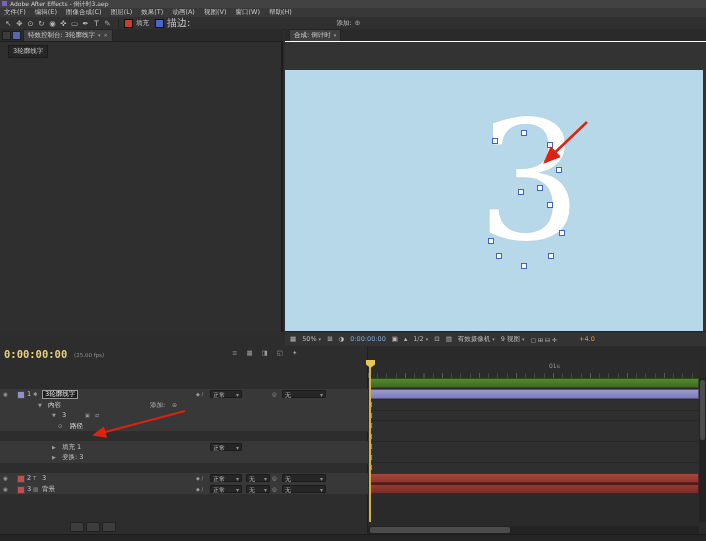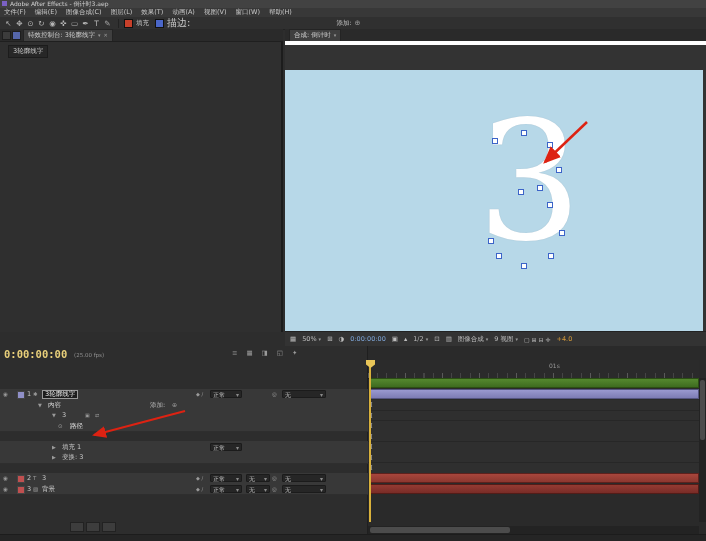--- a/index.html
+++ b/index.html
@@ -74,21 +74,21 @@
       <span class="tab abs" style="left:23px;top:0;">
         <span>特效控制台: 3轮廓线字</span>
         <span class="ic" style="font-size:5px;">▾</span>
         <span class="ic" style="font-size:5px;">✕</span>
       </span>
     </div>
     <span class="abs" style="left:8px;top:16px;font-size:6.5px;background:#272727;border:1px solid #1c1c1c;padding:1px 4px;color:#cfcfcf;">3轮廓线字</span>
   </div>
 
   <div class="abs" style="left:285px;top:29px;width:421px;height:317px;background:#333;">
-    <div class="abs" style="left:0;top:0;width:421px;height:12px;background:#2a2a2a;border-bottom:4px solid #ffffff;">
+    <div class="abs" style="left:0;top:0;width:421px;height:12px;background:#2a2a2a;border-bottom:1px solid #ffffff;">
       <span class="tab abs" style="left:4px;top:0;">
         <span>合成: 倒计时</span>
         <span class="ic" style="font-size:5px;">▾</span>
       </span>
     </div>
 
     <div class="abs" style="left:0;top:41px;width:418px;height:261px;background:#b7d8e8;overflow:hidden;">
       <span style="position:absolute;left:192px;top:30px;width:100px;text-align:center;
                    font-family:'DejaVu Serif',serif;font-size:165px;line-height:165px;color:#ffffff;
                    text-shadow:0 0 1px #9ab4c4;">3</span>
@@ -128,29 +128,29 @@
       <span class="sb" style="color:#7fa6d9;">0:00:00:00</span>
       <span class="sb ic">▣</span>
       <span class="sb ic">▴</span>
       <span class="sb">
         <span>1/2</span>
         <span class="ic" style="font-size:5px;">▾</span>
       </span>
       <span class="sb ic">⊡</span>
       <span class="sb ic">▥</span>
       <span class="sb">
-        <span>图像合成</span>
+        <span>有效摄像机</span>
         <span class="ic" style="font-size:5px;">▾</span>
       </span>
       <span class="sb">
         <span>9 视图</span>
         <span class="ic" style="font-size:5px;">▾</span>
       </span>
       <span class="sb ic" style="font-size:6px;">▢ ⊞ ⊟ ✛</span>
-      <span class="sb" style="color:#d89c3a;">+4.0</span>
+      <span class="sb" style="color:#d89c3a;margin-left:16px;">+4.0</span>
     </div>
   </div>
 
 
   <div class="abs" style="left:0;top:346px;width:706px;height:195px;background:#2d2d2d;">
 
     <div class="abs" style="left:0;top:0;width:368px;height:195px;border-right:1px solid #1f1f1f;box-sizing:border-box;">
 
       <span class="abs" style="left:4px;top:2px;font-family:'DejaVu Sans Mono',monospace;font-size:10.5px;font-weight:bold;color:#e8cf7a;">0:00:00:00</span>
       <span class="abs" style="left:74px;top:6px;font-size:5.5px;color:#8f8f8f;">(25.00 fps)</span>

